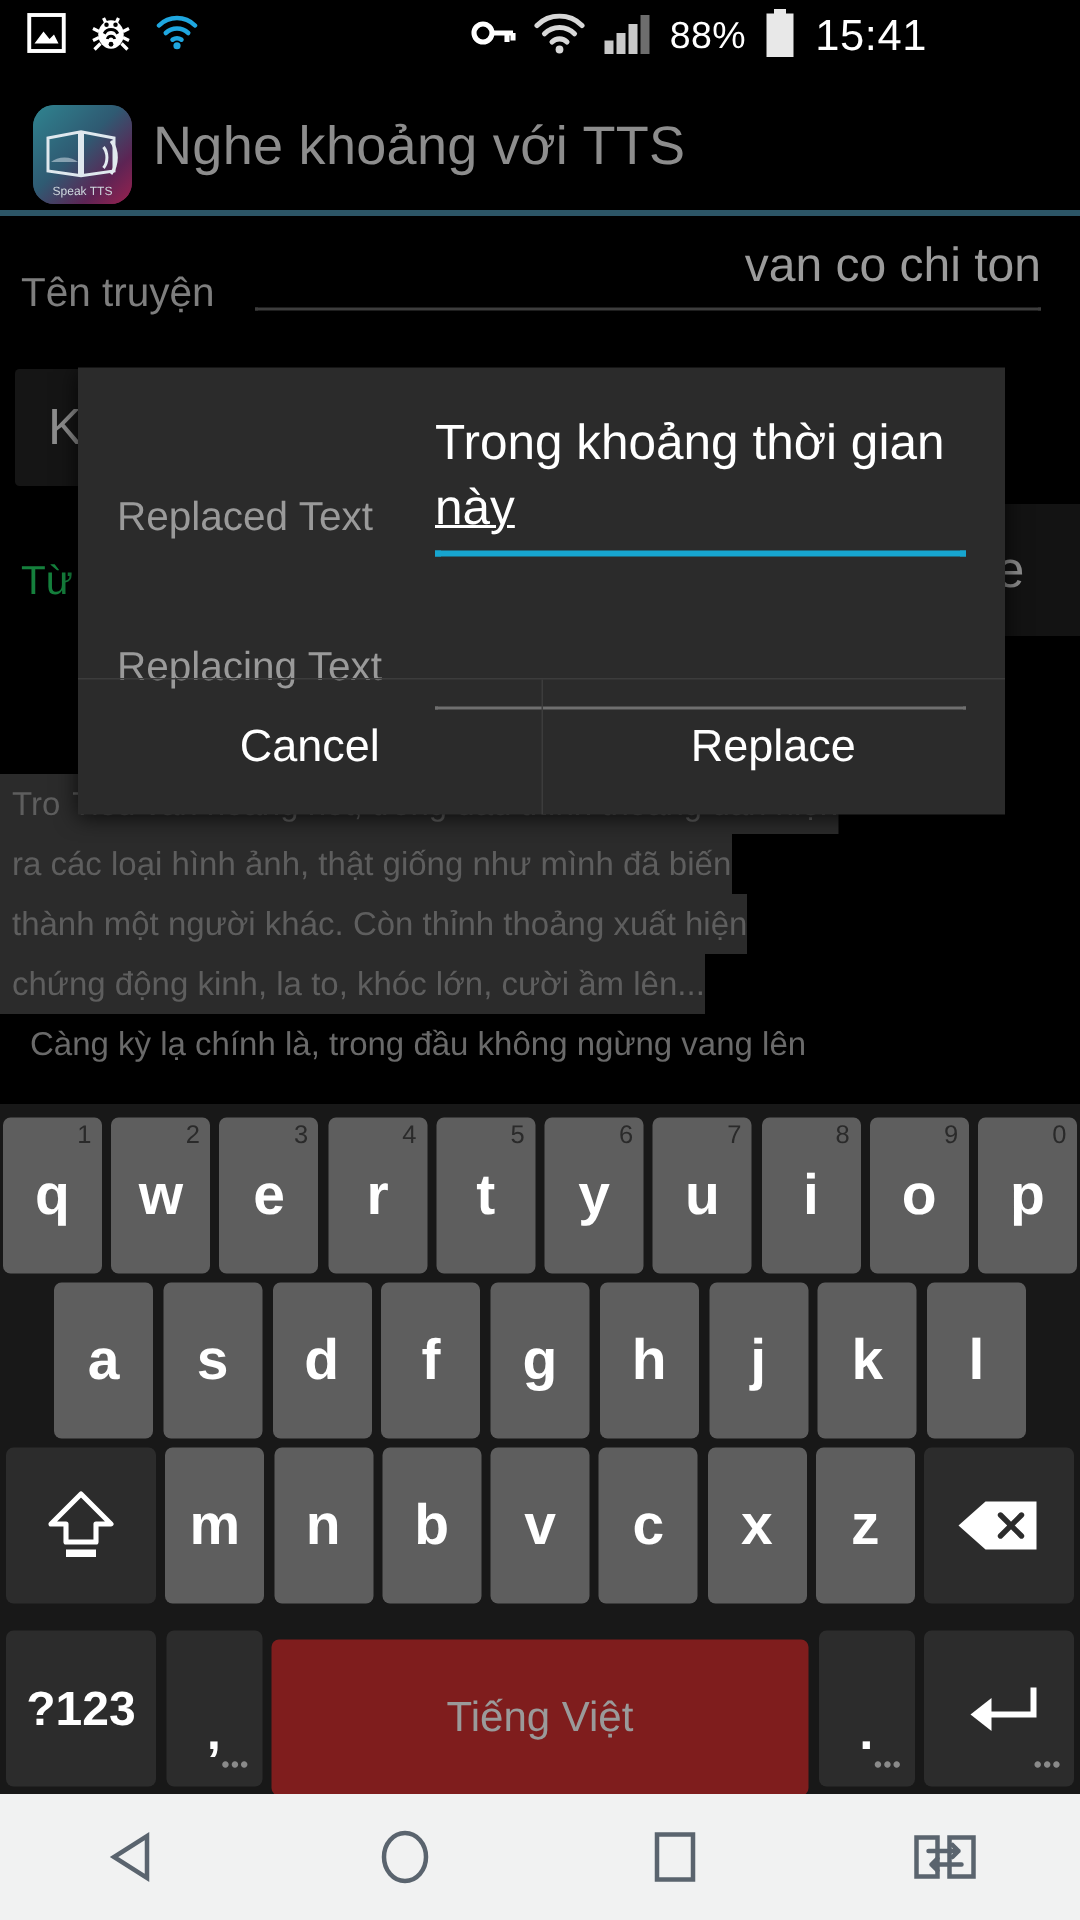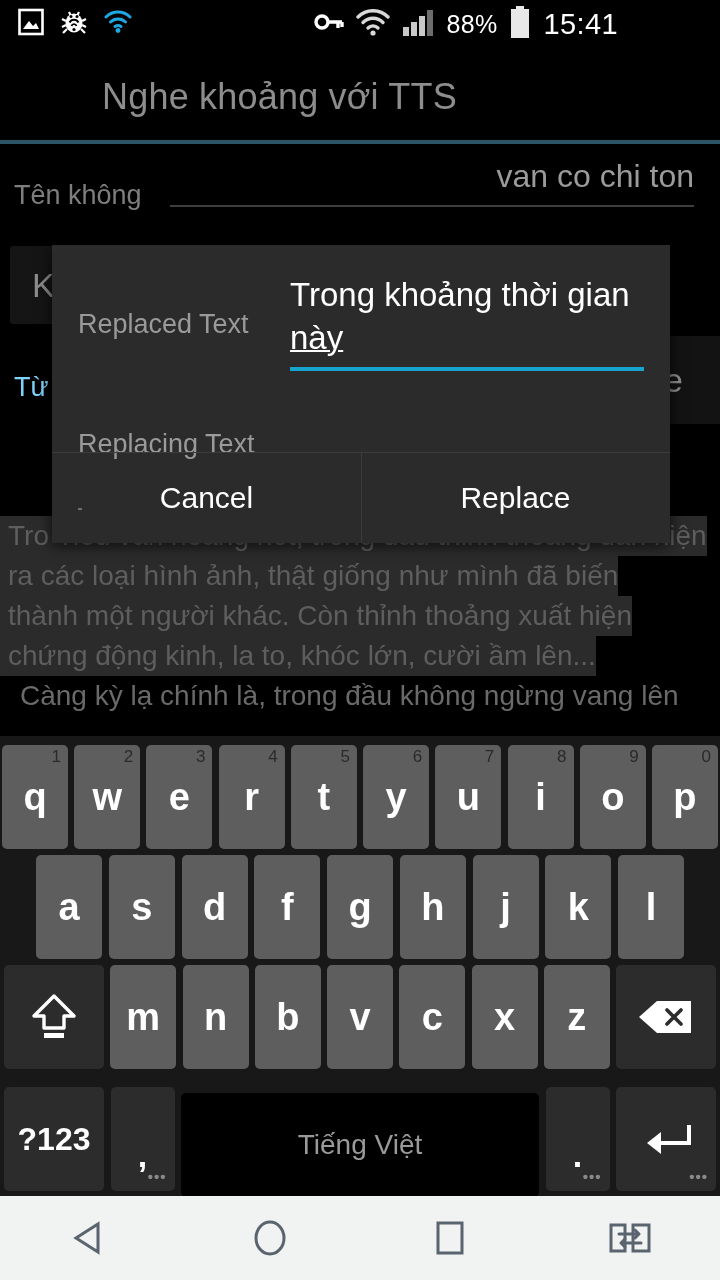--- a/index.html
+++ b/index.html
@@ -28,39 +28,39 @@
   .form-label { color:#7e7e7e; font-size:27px; }
   #lbl-ten { position:absolute; left:14px; top:34px; }
   .field-wrap { position:absolute;text-align:right; }
   #fld-ten { left:170px; top:12px; width:524px; }
   #fld-ten .fval { color:#9b9b9b; font-size:32px; padding-bottom:10px; }
   #fld-ten .fline { height:2px; background:#3d3d3d; border-left:2px solid #3d3d3d; border-right:2px solid #3d3d3d; }
 
   #btn-k { position:absolute; left:10px; top:100px; width:150px; height:78px; background:#151515;
     border-radius:3px; color:#8d8d8d; font-size:34px; display:flex; align-items:center; padding-left:22px; }
 
-  #lbl-tu { position:absolute; left:14px; top:226px; color:#7dd3fc; font-size:27px; }
+  #lbl-tu { position:absolute; left:14px; top:226px; color:#15803d; font-size:27px; }
   #btn-e { position:absolute; left:658px; top:190px; width:120px; height:88px; background:#131313;
     border-radius:3px; color:#8d8d8d; font-size:34px; display:flex; align-items:center; padding-left:6px; }
 
   
   #story { position:absolute; left:0; top:370px; width:720px; }
-  .story-line { font-size:28px; color:#5e5e5e; line-height:40px; white-space:nowrap;
+  .story-line { font-size:22px; color:#5e5e5e; line-height:40px; white-space:nowrap;
     padding-left:8px; }
   .story-line.sel { background:#2b2b2b; display:inline-block; }
   .story-line.plain { color:#6a6a6a;padding-left:20px; }
 
   
   #dialog { position:absolute; left:52px; top:245px; width:618px; height:298px; background:#2b2b2b;
     box-shadow:0 2px 14px rgba(0,0,0,0.75); }
   .dlg-field { position:relative; display:flex; align-items:flex-start; }
   #dlg-row1 { padding:28px 26px 0 26px; min-height:168px; }
-  #dlg-row2 { padding:10px 26px 0 26px;flex-direction:column; }
+  #dlg-row2 { padding:10px 26px 0 26px; }
   .dlg-label { color:#9a9a9a; font-size:27px; width:212px; flex:none; }
-  #dlg-row1 .dlg-label { margin-top:36px; }
+  #dlg-row1 .dlg-label { margin-top:56px; }
   #dlg-row2 .dlg-label { margin-top:6px; }
   .dlg-input { flex:1; }
   .dlg-input .ival { color:#fff; font-size:33px; line-height:43px; word-wrap:break-word; padding-bottom:8px; }
   .dlg-input .ival u { text-decoration:underline; text-decoration-thickness:2px; }
   .underline-active { height:4px; background:#17a5cf; border-left:4px solid #17a5cf; border-right:4px solid #17a5cf; }
   .underline-idle { height:2px; background:#6f6f6f; border-left:2px solid #6f6f6f; border-right:2px solid #6f6f6f; margin-top:48px; }
   #dlg-divider { position:absolute; left:0; top:207px; width:618px; height:1px; background:#3c3c3c; }
   #dlg-buttons { position:absolute; left:0; top:208px; width:618px; height:90px; display:flex; }
   .dlg-btn { flex:1; display:flex; align-items:center; justify-content:center; color:#fff; font-size:30px; }
   #dlg-vline { position:absolute; left:309px; top:208px; width:1px; height:90px; background:#3c3c3c; }
@@ -71,21 +71,21 @@
   #kbrow1 { top:9px; height:104px; padding:0 2px; justify-content:space-between; }
   #kbrow2 { top:119px; height:104px; padding:0 36px; justify-content:space-between; }
   #kbrow3 { top:229px; height:104px; padding:0 4px; justify-content:space-between; align-items:center; }
   #kbrow4 { top:339px; height:128px; padding:0 4px; justify-content:space-between; align-items:center; }
 
   .key { position:relative; background:#5e5e5e; border-radius:5px; height:104px;
     display:flex; align-items:center; justify-content:center; color:#fff; font-size:38px; font-weight:bold; }
   .key.letter { width:66px; }
   .key .num { position:absolute; top:2px; right:7px; font-size:17px; font-weight:normal; color:#2a2a2a; }
   .key.dark { background:#2c2c2c; }
-  .key.space { background:#000000; width:358px; color:#9a9a9a; font-size:28px; font-weight:normal;margin-top:12px; }
+  .key.space { background:#7f1d1d; width:358px; color:#9a9a9a; font-size:28px; font-weight:normal;margin-top:12px; }
   .key.fn { width:94px; }
   .key.fnw { width:100px; }
   .key.small { width:64px; }
   .key .dots { position:absolute; bottom:6px; right:8px; font-size:15px; color:#8a8a8a; letter-spacing:1px; }
   .key.punct { font-size:34px; align-items:flex-end; padding-bottom:16px; }
 
   
   #navbar { position:absolute; left:0; top:1196px; width:720px; height:84px; background:#f1f2f2;
     display:flex; align-items:center; justify-content:space-around; }
   .navitem { width:110px; height:84px; display:flex; align-items:center; justify-content:center; }
@@ -152,26 +152,45 @@
         <svg width="22" height="32" viewBox="0 0 22 32">
           <rect x="7" y="0" width="8" height="4" fill="#e8e8e8"></rect>
           <rect x="2" y="3" width="18" height="29" fill="#e8e8e8"></rect>
         </svg>
       </span>
       <span class="sb-time">15:41</span>
     </div>
   </div>
 
   <div id="titlebar"></div>
+  <div id="app-icon">
+    <svg width="66" height="66" viewBox="0 0 66 66">
+      <defs>
+        <linearGradient id="ag" x1="0" y1="0" x2="1" y2="1">
+          <stop offset="0%" stop-color="#2f8490"></stop>
+            <stop offset="45%" stop-color="#2f5a72"></stop>
+          <stop offset="75%" stop-color="#5d2454"></stop>
+            <stop offset="100%" stop-color="#99214f"></stop>
+        </linearGradient>
+      </defs>
+      <rect width="66" height="66" rx="14" fill="url(#ag)"></rect>
+      <path d="M10 22 L31 18 L31 47 L10 44 Z" fill="none" stroke="#dfe8ee" stroke-width="2"></path>
+      <path d="M54 22 L33 18 L33 47 L54 44 Z" fill="none" stroke="#dfe8ee" stroke-width="2"></path>
+      <path d="M12 38 a11 7 0 0 1 18 0" fill="#cfdde6" opacity="0.55"></path>
+      <path d="M47 28 a8 10 0 0 1 0 14" stroke="#e3eaef" stroke-width="2" fill="none"></path>
+      <path d="M52 24 a13 16 0 0 1 0 22" stroke="#e3eaef" stroke-width="2" fill="none"></path>
+      <text x="33" y="60" font-size="8" fill="#cfd8de" text-anchor="middle" font-family="Liberation Sans, sans-serif">Speak TTS</text>
+    </svg>
+  </div>
   <div id="app-title">Nghe khoảng với TTS</div>
   <div id="title-divider"></div>
 
   <div id="bg-layer">
 
-    <div id="lbl-ten" class="form-label">Tên không</div>
+    <div id="lbl-ten" class="form-label">Tên truyện</div>
     <div id="fld-ten" class="field-wrap">
       <div class="fval">van co chi ton</div>
       <div class="fline"></div>
     </div>
 
     <div id="btn-k">K</div>
 
     <div id="lbl-tu" class="form-label">Từ</div>
     <div id="btn-e">e</div>
 

